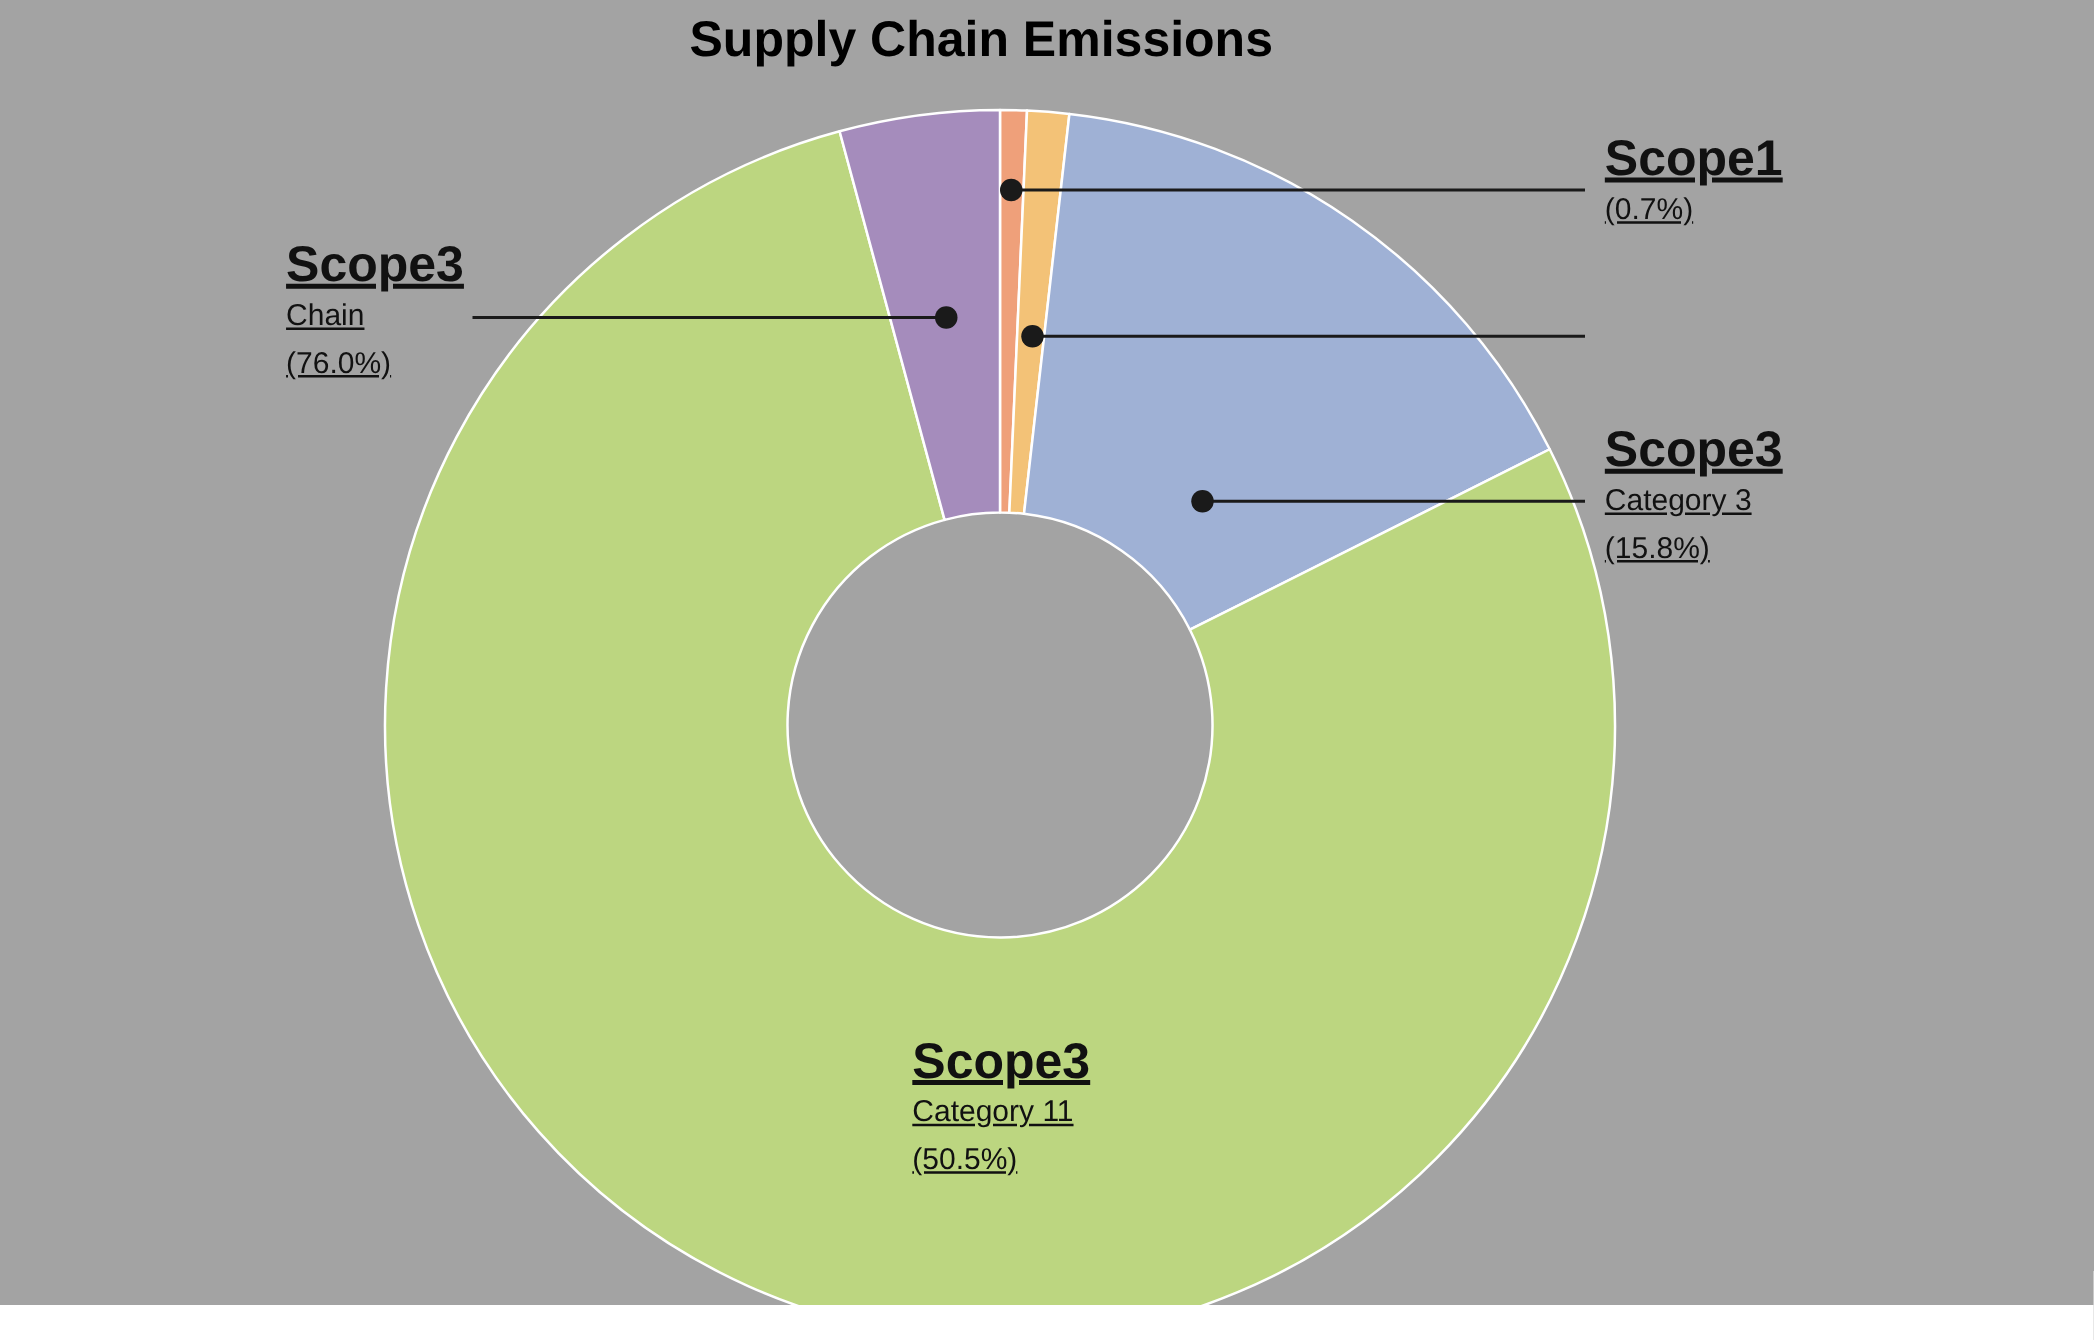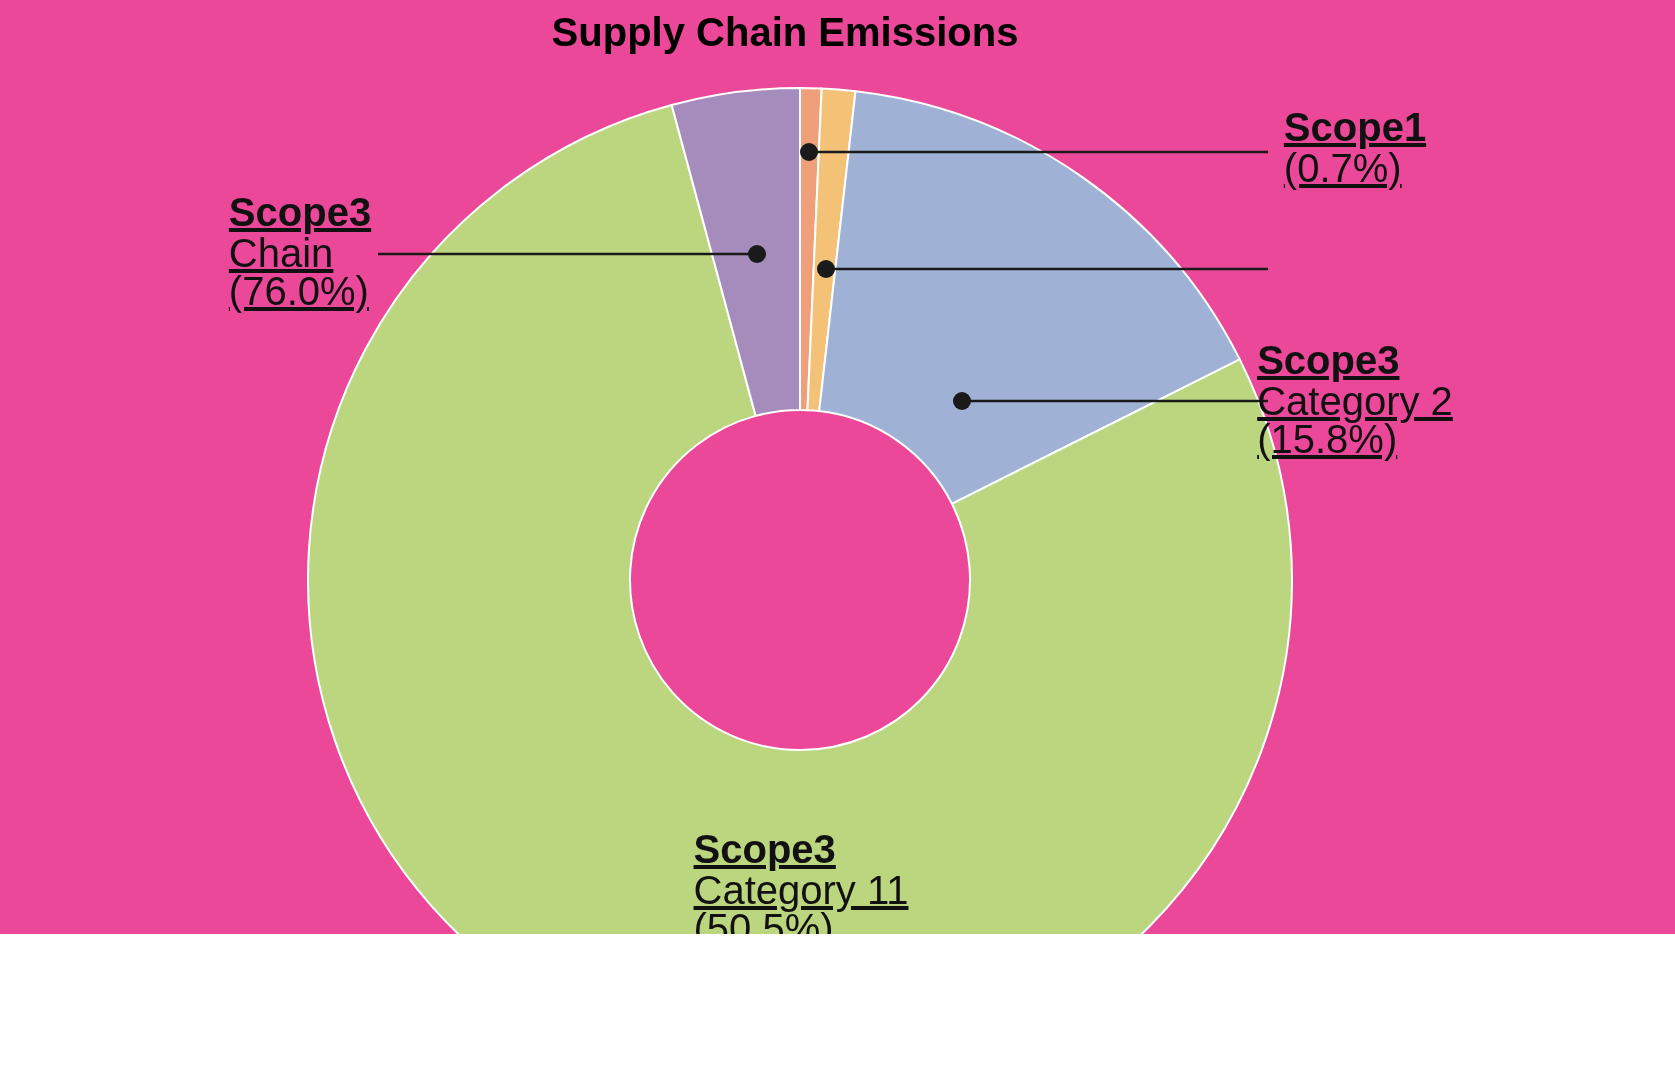--- a/index.html
+++ b/index.html
@@ -1,20 +1,20 @@
 <!DOCTYPE html>
 <html><head>
 <meta charset="utf-8">
 <style>
   html, body { margin: 0; padding: 0; background: #ffffff; }
   .stage {
     position: relative;
     width: 1675px;
-    height: 934px;
-    background: #ec4899;
+    height: 1044px;
+    background: #a3a3a3;
     overflow: hidden;
     font-family: "Liberation Sans", sans-serif;
     color: #111111;
   }
   .chart-title {
     position: absolute;
     left: 785px;
     top: 8px;
     transform: translateX(-50%);
     font-size: 40px;
@@ -34,21 +34,21 @@
     text-align: left;
     white-space: nowrap;
     text-decoration: underline;
   }
   .callout .scope {
     font-size: 40px;
     font-weight: bold;
     line-height: 44px;
   }
   .callout .sub {
-    font-size: 40px;
+    font-size: 24px;
     font-weight: normal;
     line-height: 38px;
   }
 </style>
 </head>
 <body>
 
 <div class="stage">
 
   <div class="chart-title">Supply Chain Emissions</div>
@@ -70,21 +70,21 @@
     </svg>
 
   <div class="callout" style="left:1355px; top:105px;">
     <div class="scope">Scope1</div>
     <div class="sub">(0.7%)</div>
   </div>
 
 
   <div class="callout" style="left:1355px; top:338px;">
     <div class="scope">Scope3</div>
-    <div class="sub">Category 2</div>
+    <div class="sub">Category 3</div>
     <div class="sub">(15.8%)</div>
   </div>
 
   <div class="callout" style="left:300px; top:190px;">
     <div class="scope">Scope3</div>
     <div class="sub">Chain</div>
     <div class="sub">(76.0%)</div>
   </div>
 
   <div class="callout" style="left:801px; top:827px;">

